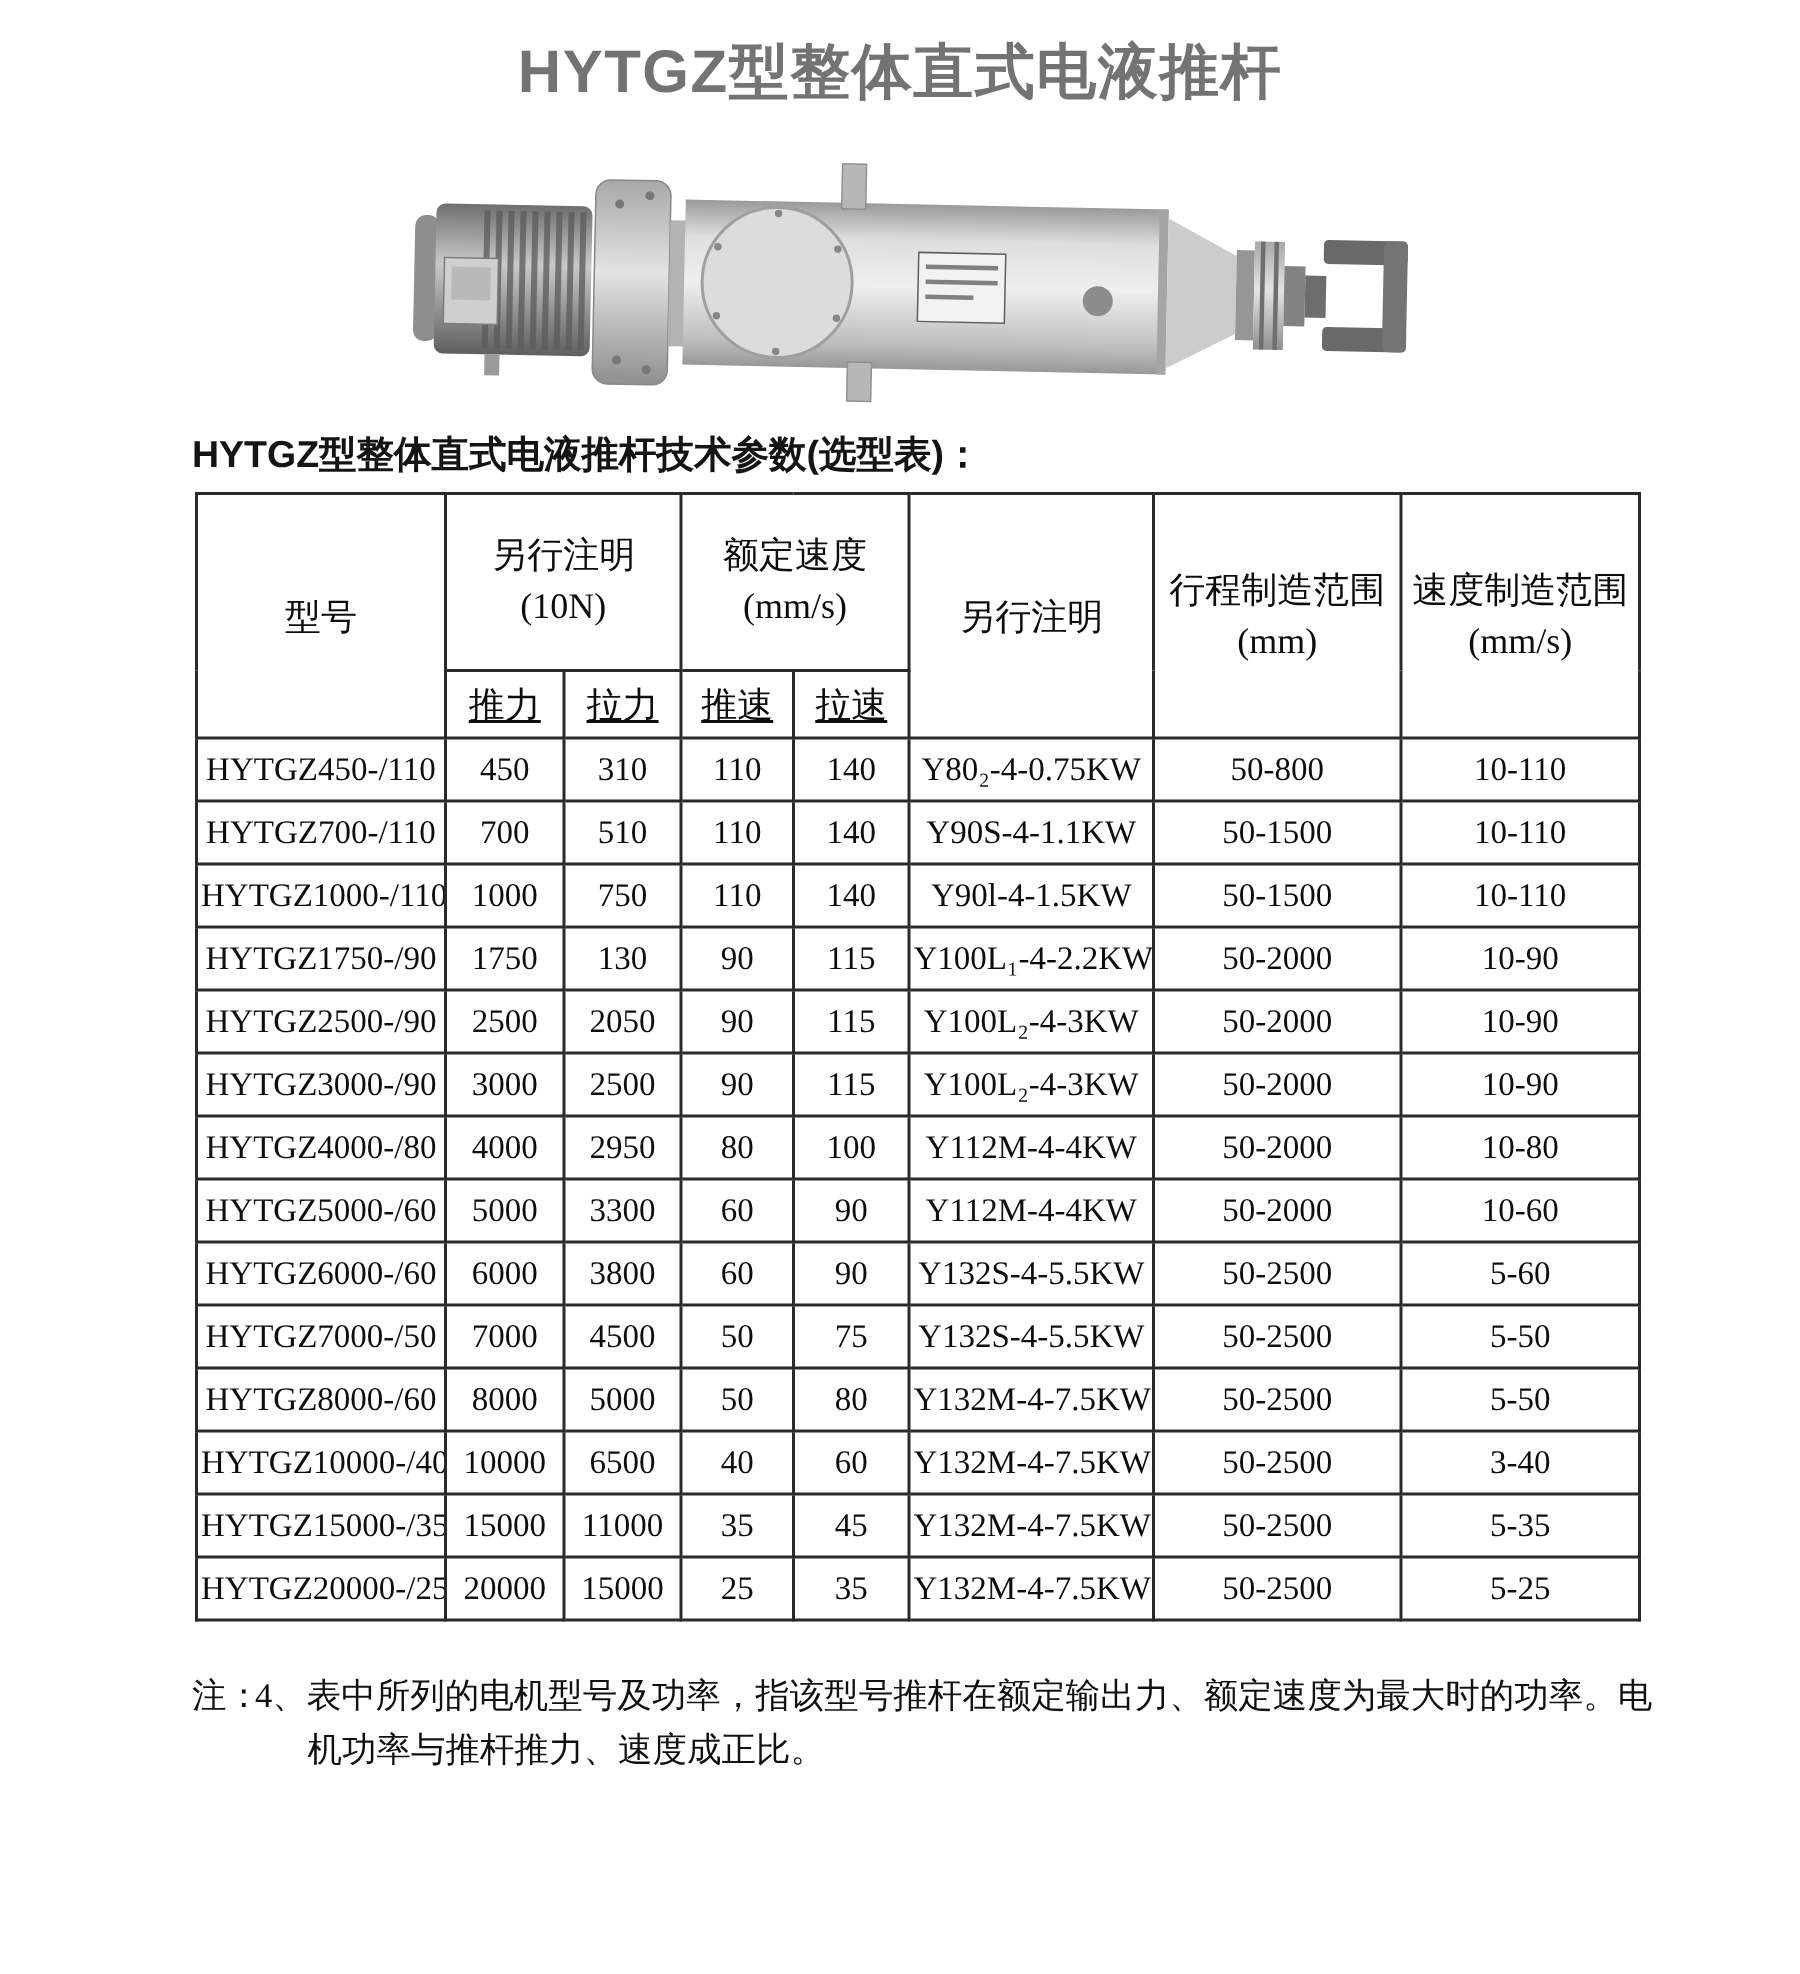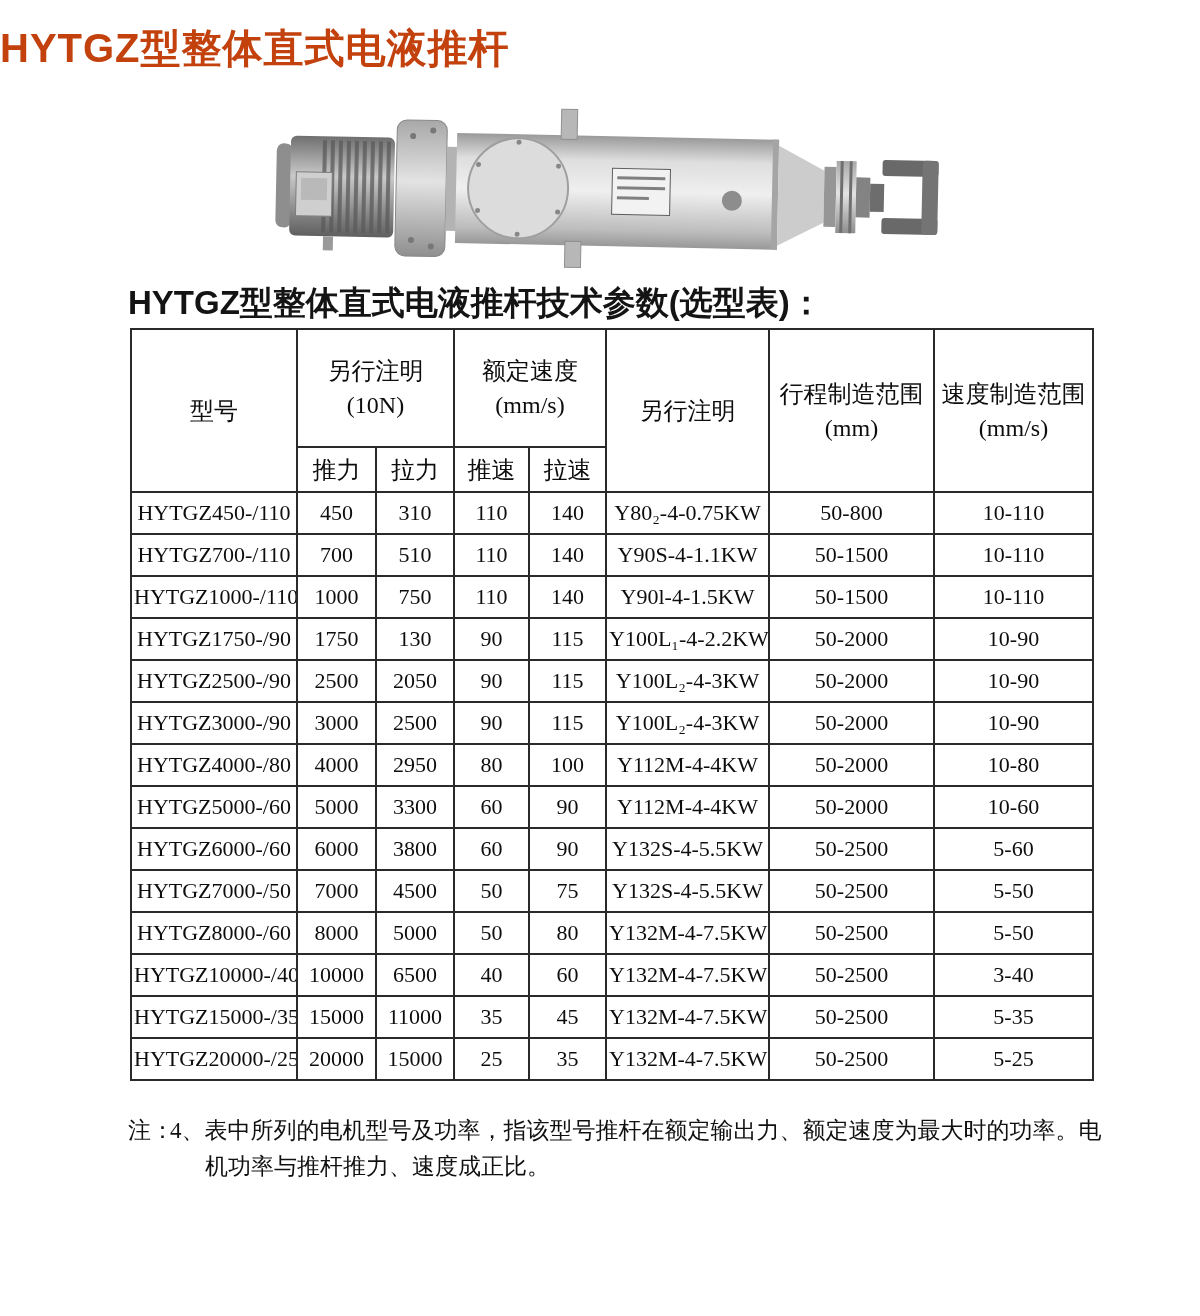--- a/index.html
+++ b/index.html
@@ -12,40 +12,40 @@
     width: 1200px;
     height: 1316px;
     position: relative;
     font-family: "Liberation Serif", "DejaVu Serif", serif;
     color: #111111;
     overflow: hidden;
   }
 
   .doc-title {
     margin: 24px 0 0 0;
-    text-align: left;
+    text-align: center;
     font-family: "Liberation Sans", "DejaVu Sans", sans-serif;
     font-weight: bold;
     font-size: 40px;
     line-height: 48px;
-    color: #c2410c;
+    color: #737373;
     letter-spacing: 1px;
   }
 
   .photo-wrap {
     width: 680px;
     height: 176px;
     margin: 26px auto 0 auto;
   }
 
   .section-heading {
     margin: 12px 0 8px 128px;
     font-family: "Liberation Sans", "DejaVu Sans", sans-serif;
     font-weight: bold;
-    font-size: 33px;
+    font-size: 25px;
     line-height: 34px;
     color: #141414;
   }
 
   table.spec-table {
     border-collapse: collapse;
     table-layout: fixed;
     margin-left: 130px;
     width: 962px;
     font-family: "Liberation Serif", "DejaVu Serif", serif;
@@ -55,21 +55,21 @@
   table.spec-table td {
     border: 2px solid #2a2a2a;
     text-align: center;
     vertical-align: middle;
     font-weight: normal;
     padding: 0 2px;
     overflow: hidden;
     white-space: nowrap;
   }
   tr.header-main th { height: 118px; font-size: 24px; }
-  tr.header-sub th  { height: 45px;  font-size: 24px; }
+  tr.header-sub th  { height: 45px;  font-size: 24px; text-decoration: underline; }
   .th-line { display: block; line-height: 34px; }
   table.spec-table tbody td {
     height: 42px;
     font-size: 22px;
   }
 
   .notes {
     position: relative;
     margin: 32px 0 0 128px;
     width: 990px;

